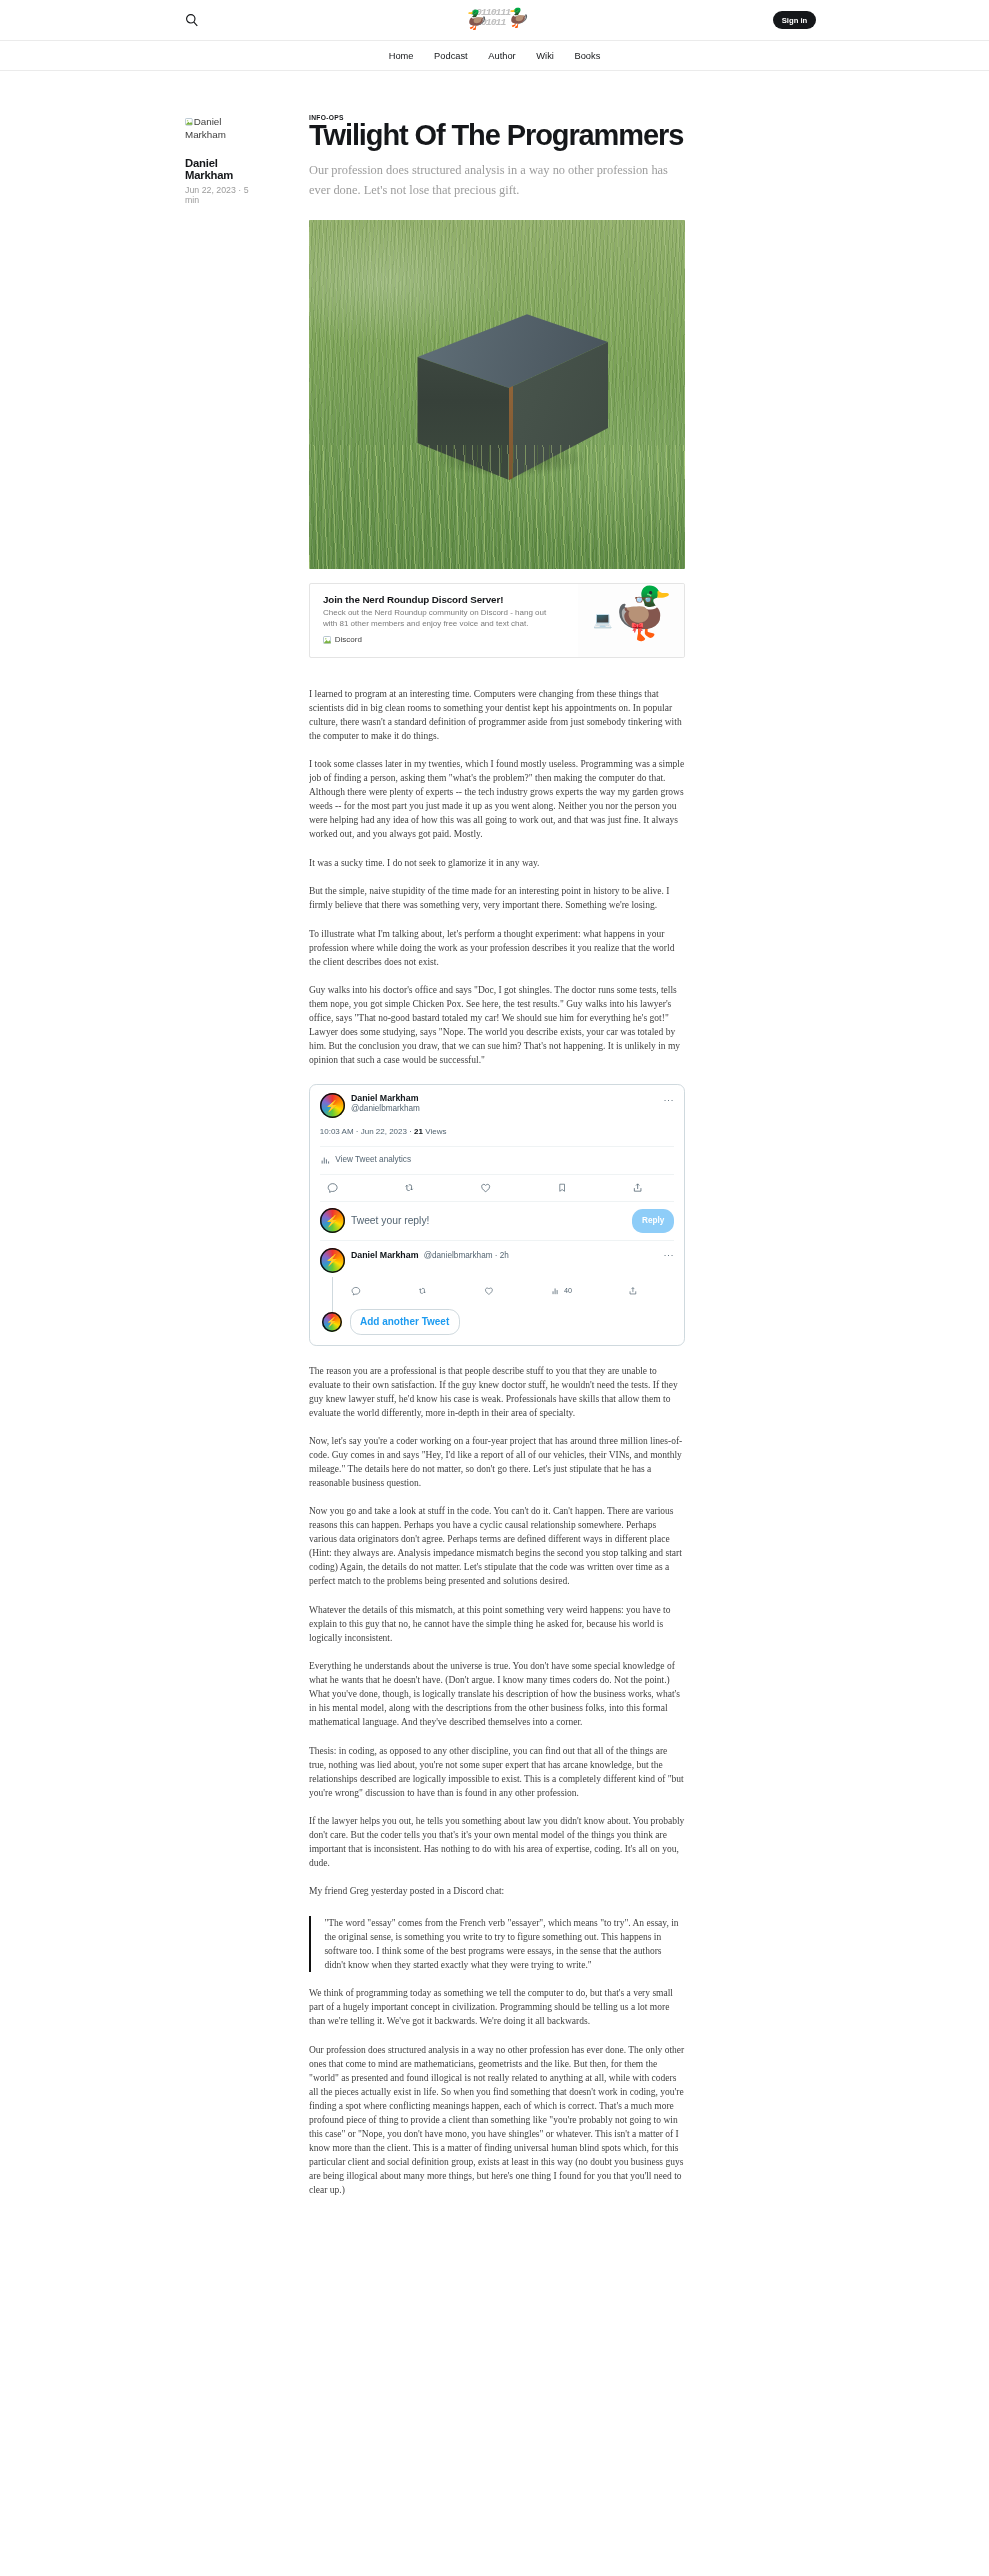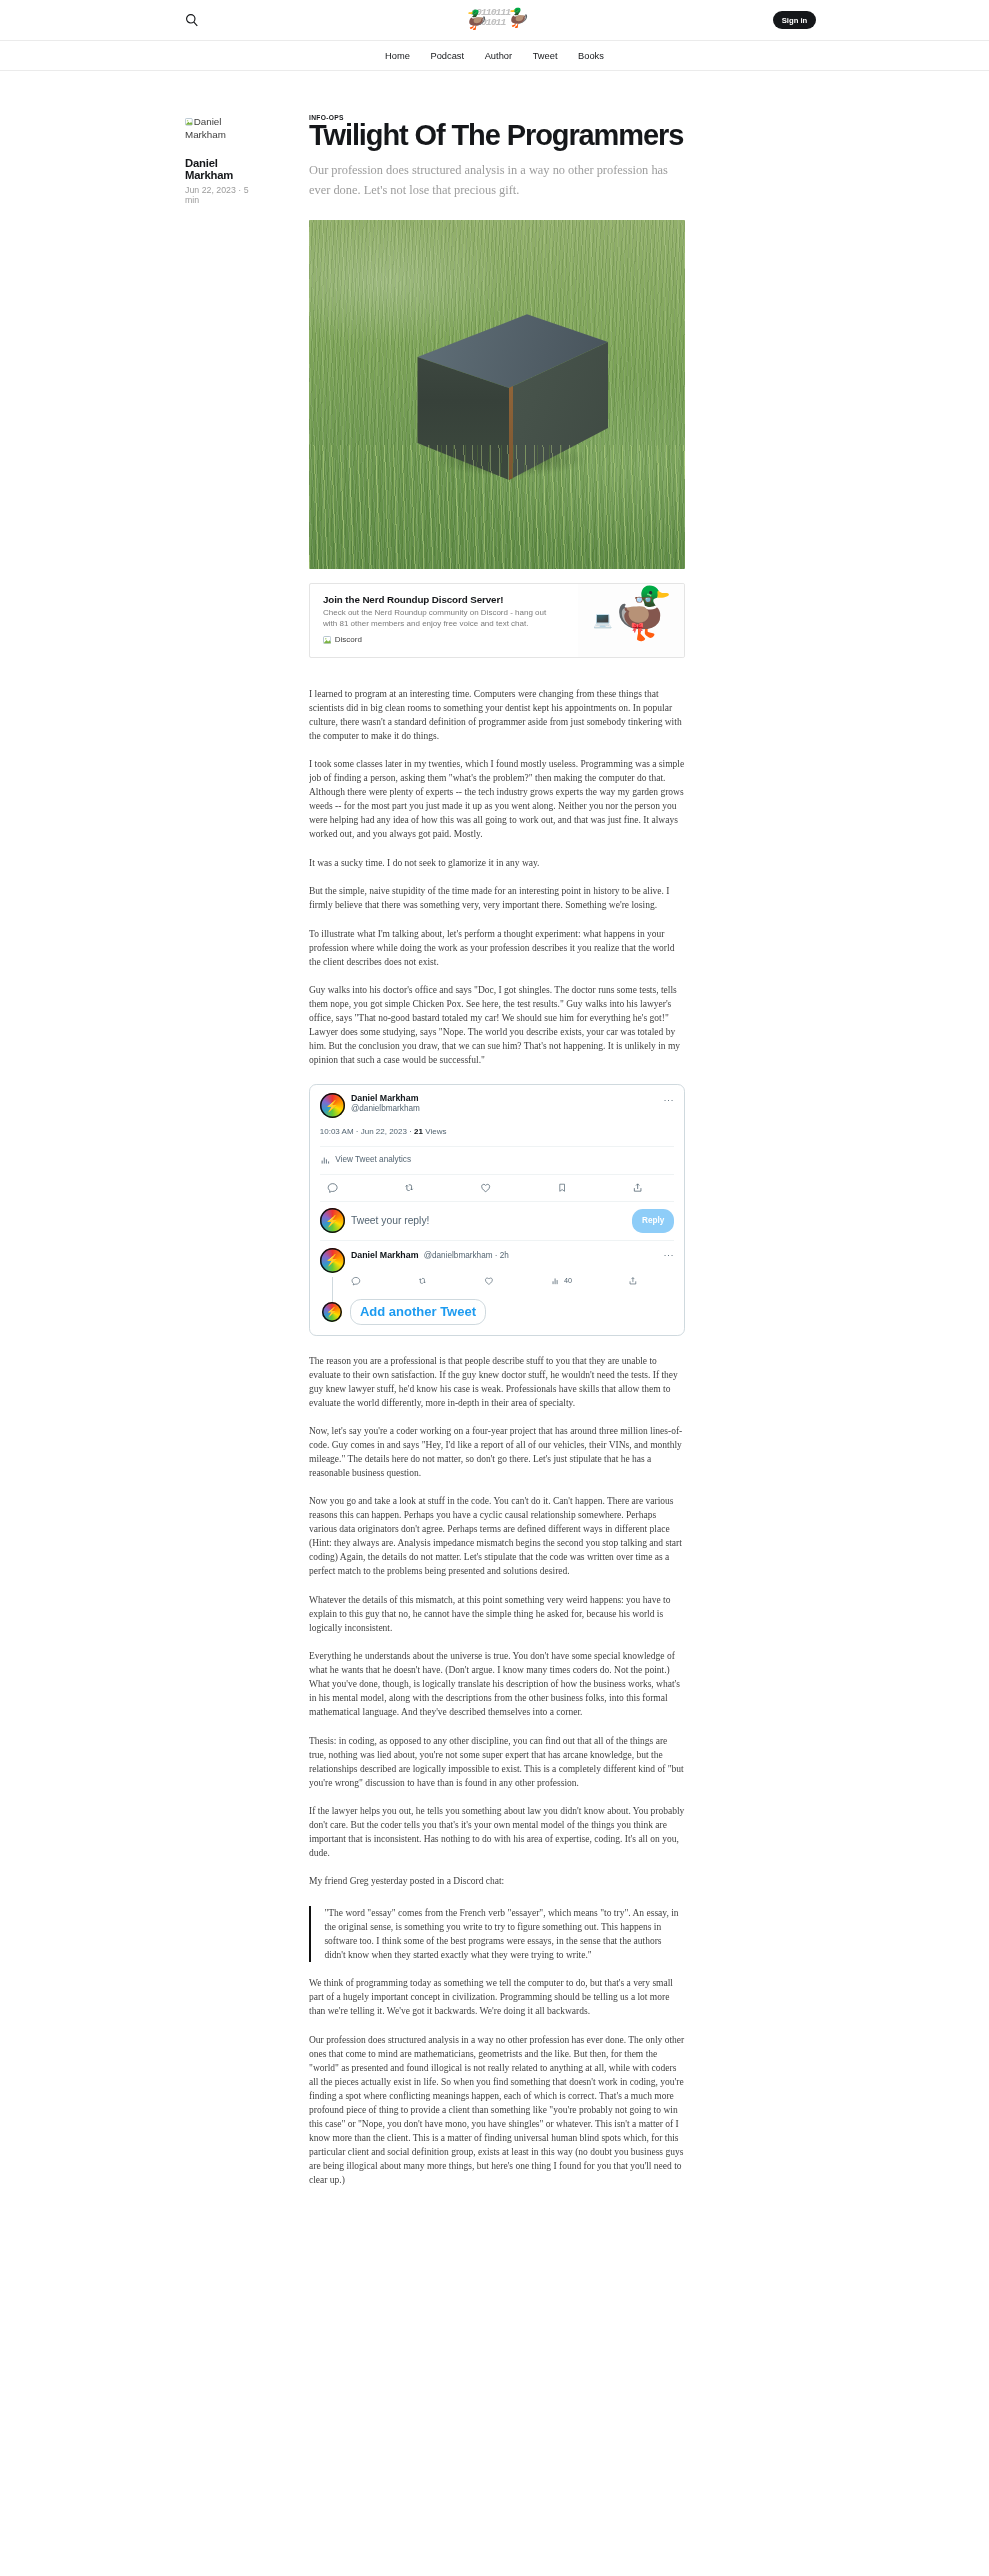--- a/index.html
+++ b/index.html
@@ -101,26 +101,26 @@
   .t-icons .ic{cursor:pointer;display:flex;align-items:center;gap:3.6px;font-size:7.2px;}
   .t-replybox{display:flex;align-items:center;gap:6.2px;margin:3.1px 0 1px 0;}
   .t-replyhint{color:#536471;font-size:10.3px;flex:1;}
   .t-replybtn{background:#8ecdf8;color:#fff;font-weight:700;font-size:8.2px;border-radius:10.8px;
       padding:5.2px 9.8px;cursor:pointer;}
   .thread-wrap{position:relative;margin-top:7.2px;}
   .thread-line{position:absolute;left:12px;top:29px;bottom:12.4px;width:1px;background:#cfd9de;}
   .t2-content{margin-left:6.2px;flex:1;}
   .t2-meta{color:#536471;font-size:8.2px;margin-left:2.6px;font-weight:400;}
   .t2-text{font-size:10.3px;line-height:14.4px;margin-top:1.5px;}
-  .t2-icons{display:flex;justify-content:space-between;align-items:center;color:#536471;margin-top:11px;padding-right:36px;}
+  .t2-icons{display:flex;justify-content:space-between;align-items:center;color:#536471;margin-top:21px;padding-right:36px;}
   .t2-icons .ic{cursor:pointer;display:flex;align-items:center;gap:3.6px;font-size:7.2px;}
   .add-row{display:flex;align-items:center;gap:7.2px;margin:11.3px 0 3.1px 2.1px;position:relative;z-index:1;}
   .t-avatar.small{width:20.6px;height:20.6px;font-size:9.3px;}
   .add-pill{border:0.5px solid #cfd9de;border-radius:10.8px;padding:5.2px 9.3px;color:#1d9bf0;font-weight:700;
-      font-size:13px;background:#fff;cursor:pointer;}
+      font-size:10px;background:#fff;cursor:pointer;}
 
   svg{display:block;}
 </style>
 </head>
 <body>
 
 <div class="topbar">
   <div class="search-btn">
     <svg width="15.5" height="15.5" viewBox="0 0 24 24" fill="none" stroke="#15171a" stroke-width="1.8">
       <circle cx="10.5" cy="10.5" r="6.5"></circle>
@@ -135,21 +135,21 @@
     <span class="logo-duck duck-left">🦆</span>
     <span class="logo-duck duck-right">🦆</span>
   </div>
   <div class="signin">Sign in</div>
 </div>
 
 <div class="nav">
   <span>Home</span>
   <span>Podcast</span>
   <span>Author</span>
-  <span>Tweet</span>
+  <span>Wiki</span>
   <span>Books</span>
 </div>
 
 <div class="author-side">
   <div class="avatar-alt">
     <svg width="7.7" height="7.7" viewBox="0 0 16 16" style="display:inline-block">
       <rect x="1" y="1" width="14" height="14" rx="2" fill="none" stroke="#9bb0bd" stroke-width="1.4"></rect>
       <circle cx="5.4" cy="5.6" r="1.6" fill="#aed581"></circle>
       <path d="M2 13 L7 8 L10 11 L12.5 8.5 L15 11 V14 H2 Z" fill="#7cb342"></path>
     </svg><span>Daniel Markham</span>

